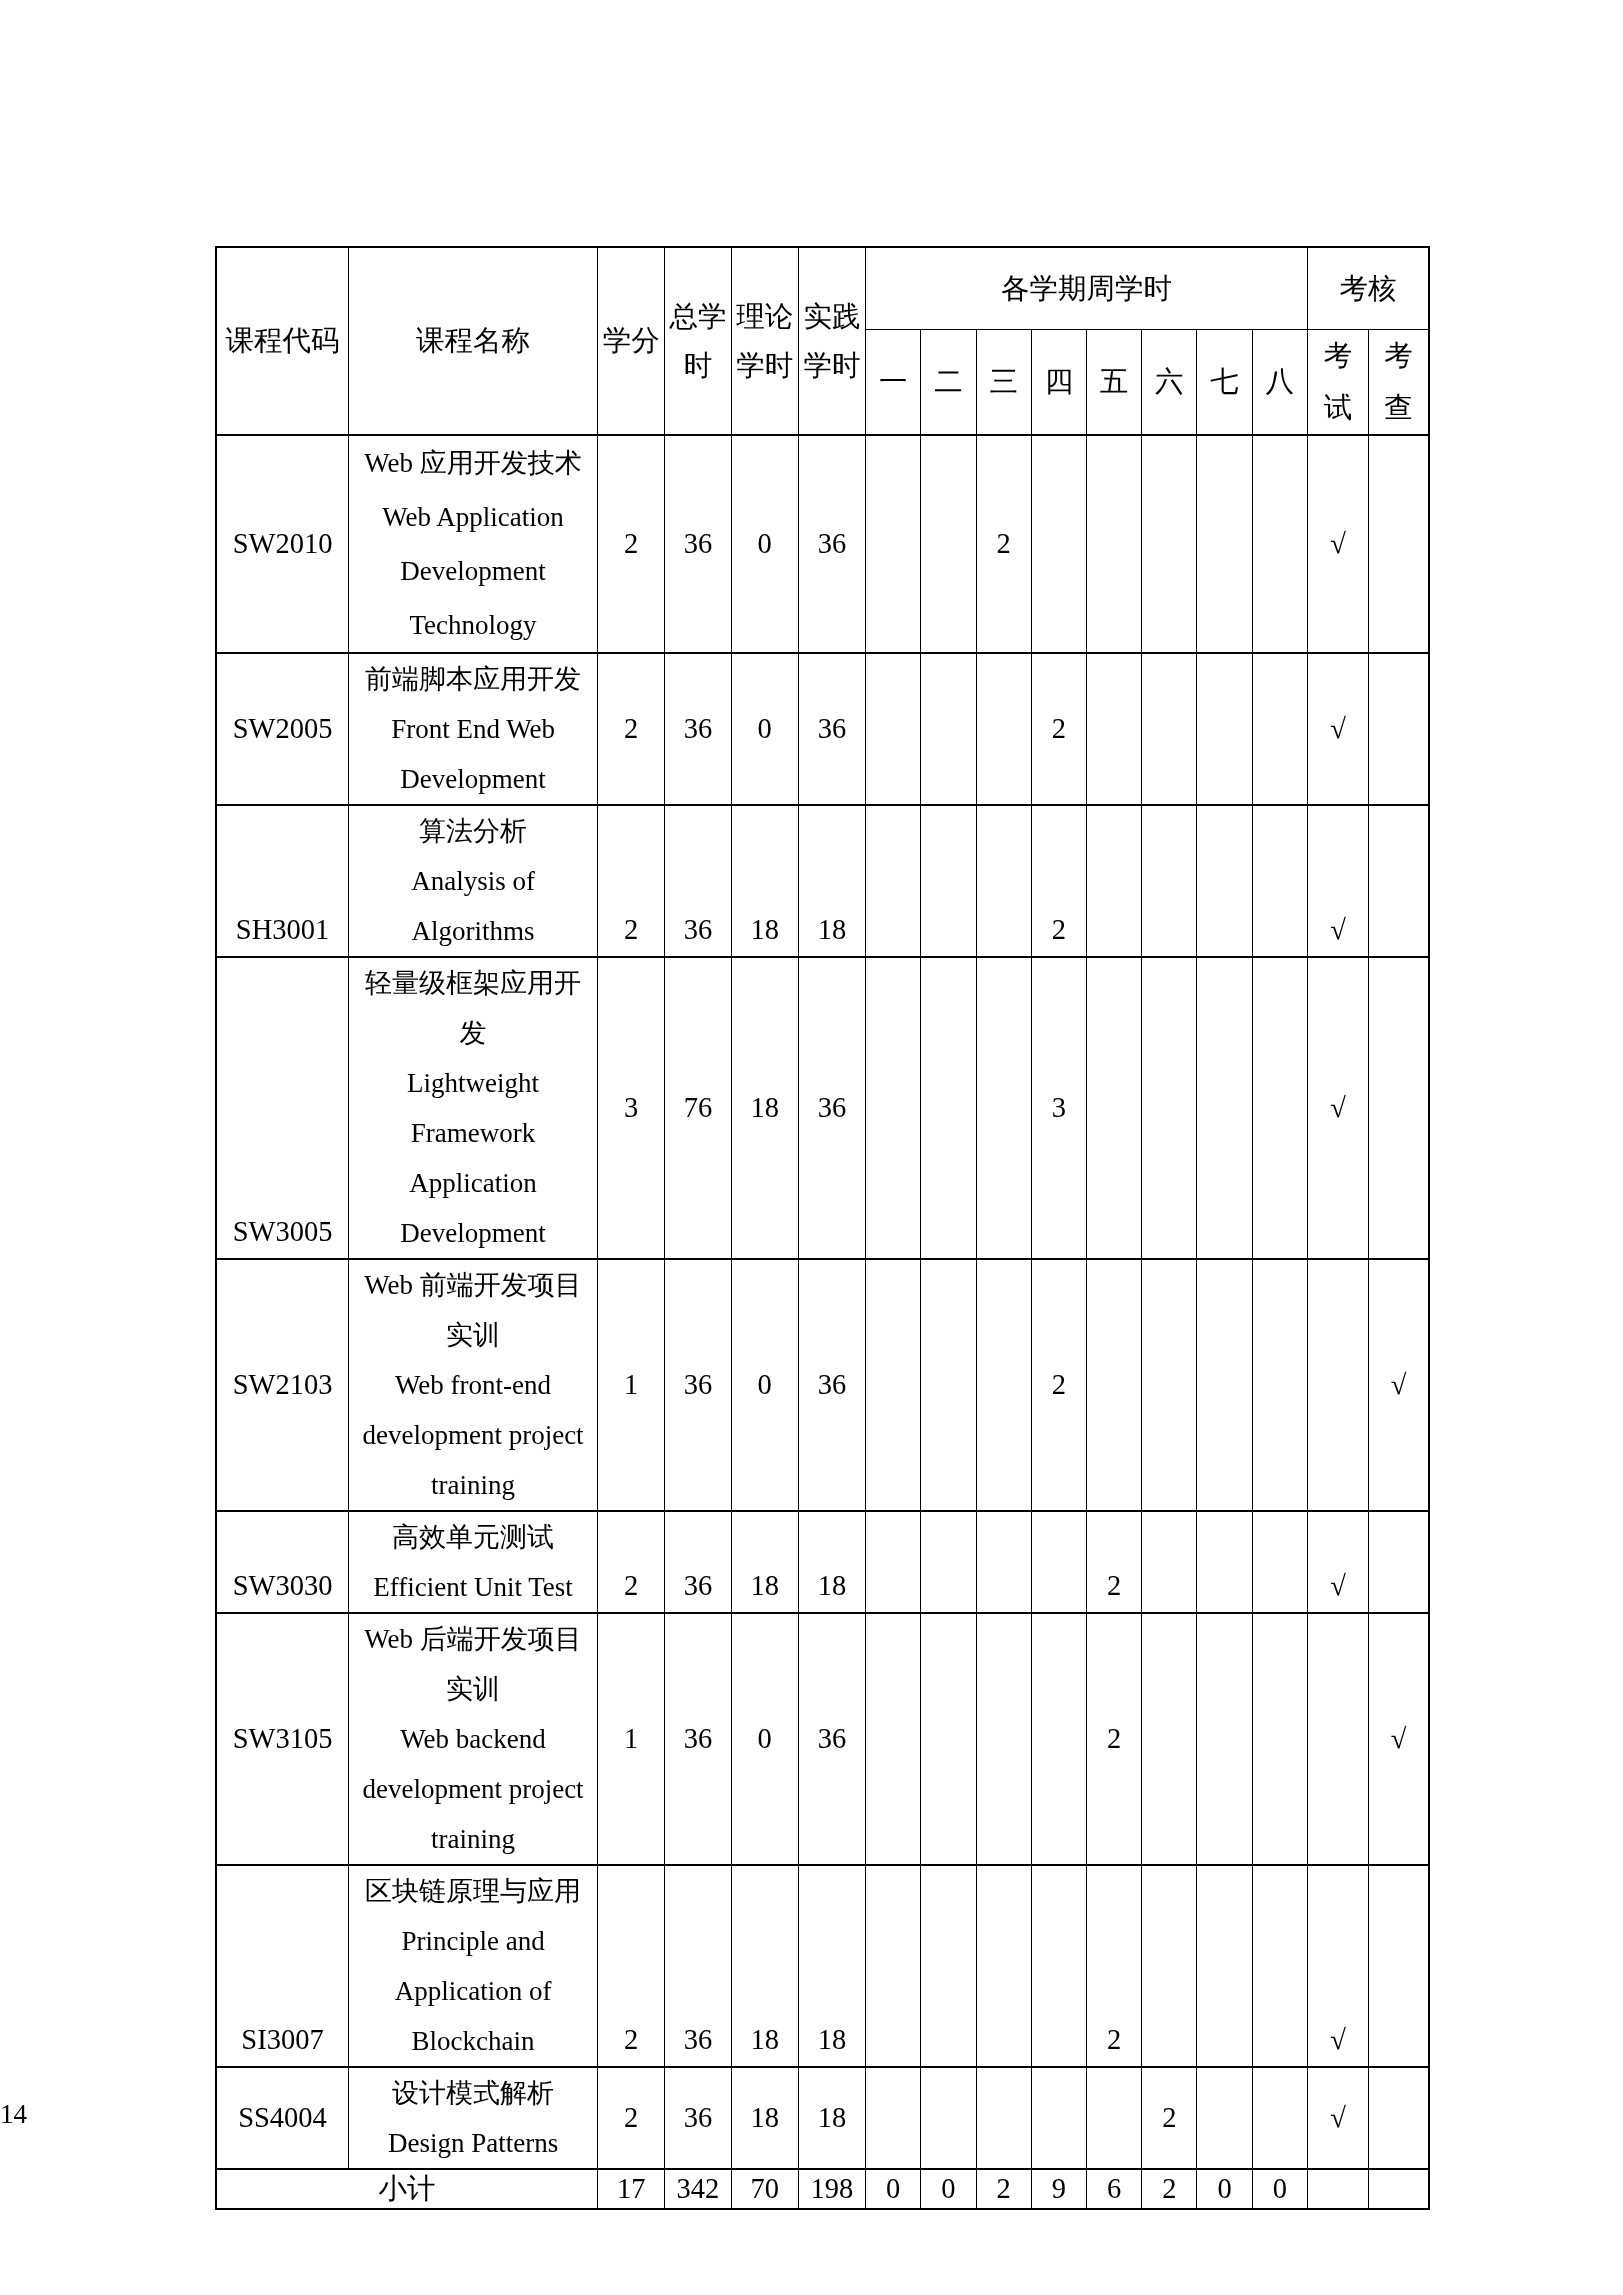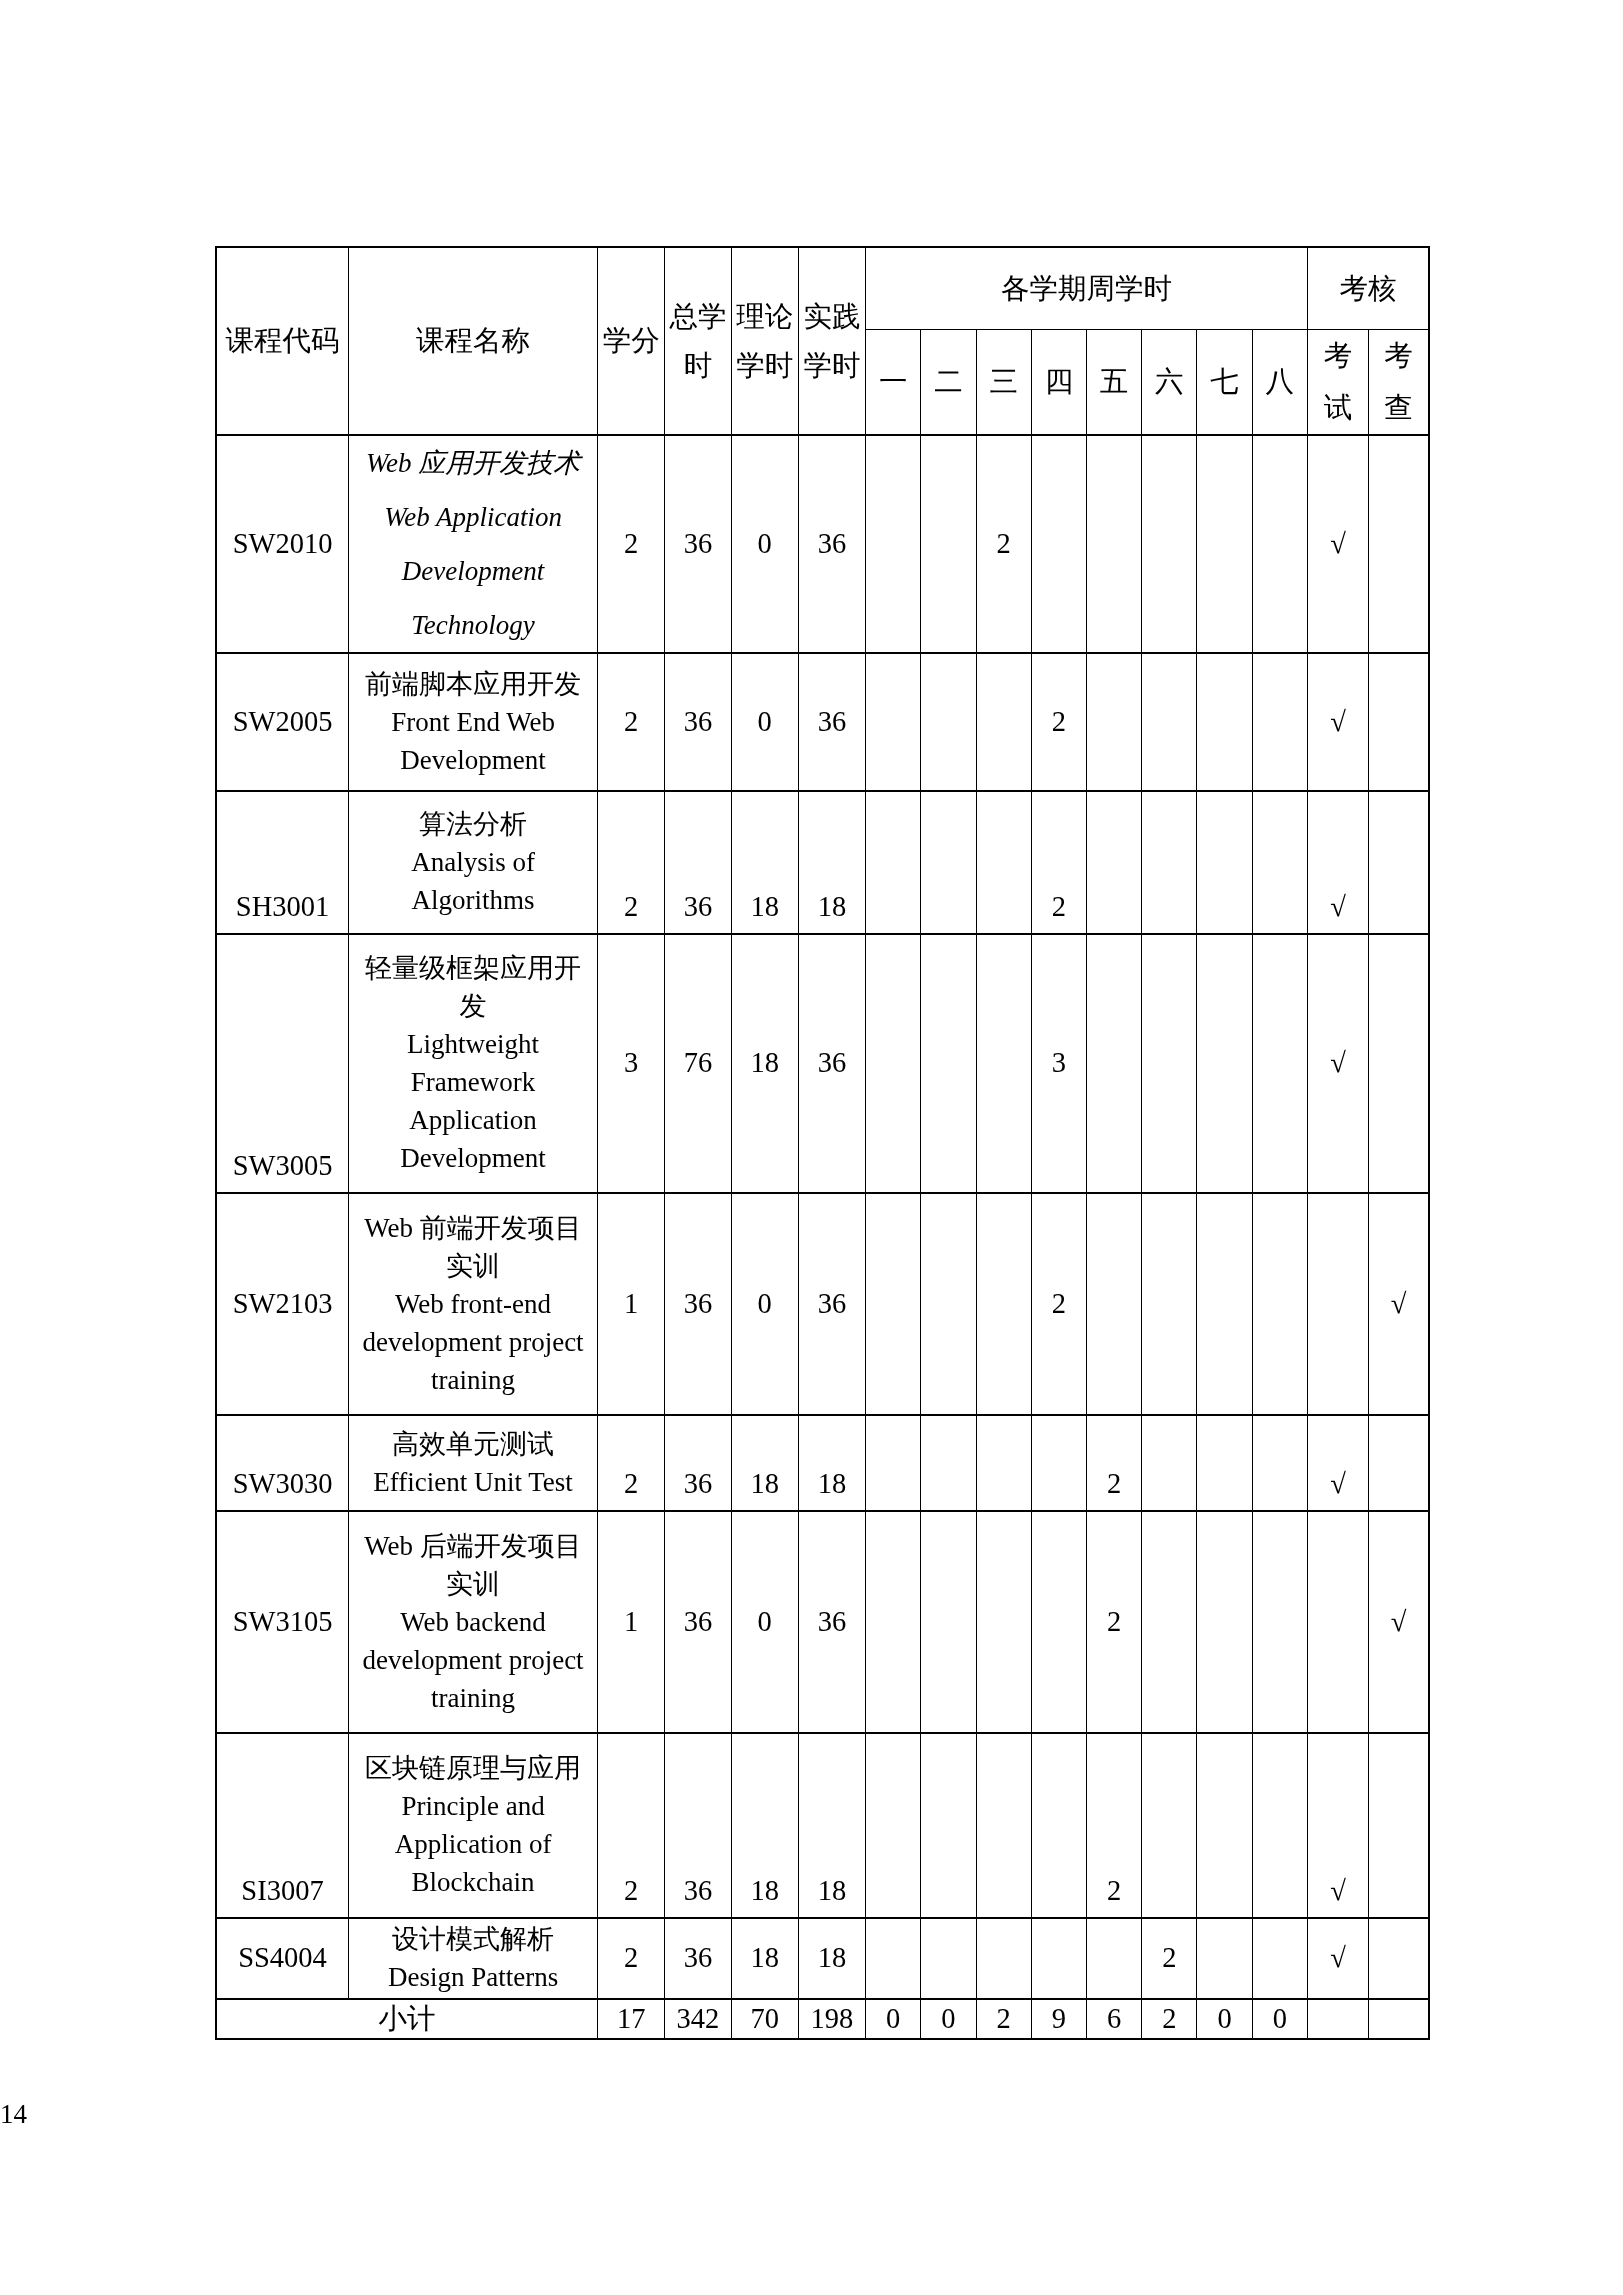--- a/index.html
+++ b/index.html
@@ -32,22 +32,22 @@
     text-align: center;
     vertical-align: middle;
     padding: 0;
     overflow: hidden;
     white-space: pre;
   }
   
   tbody td { border-top-width: 2.4px; border-bottom-width: 2.4px; }
   thead tr.h1 th { line-height: 49px; }
   thead tr.h2 th { line-height: 52px; }
-  td.name { font-size: 27px; line-height: 38px; }
-  td.name.lh-lg { line-height: 54px; font-style: italic; }
+  td.name { font-size: 27px; line-height: 50px; }
+  td.name.lh-lg { line-height: 54px; }
   td.vb { vertical-align: bottom; padding-bottom: 9.5px; margin-top: 48px; }
   .pageno {
     position: absolute;
     top: 2099px;
     left: 0;
     width: 100%;
     text-align: left;
     font-size: 27px;
   }
 </style>

